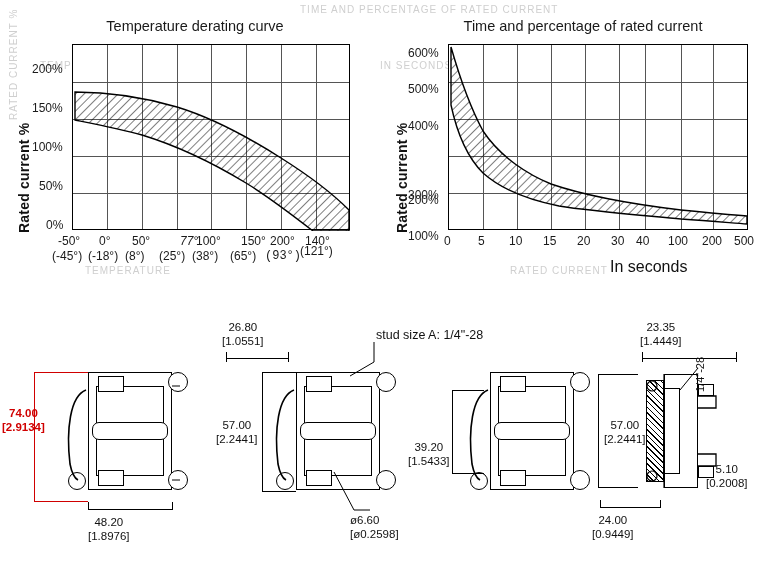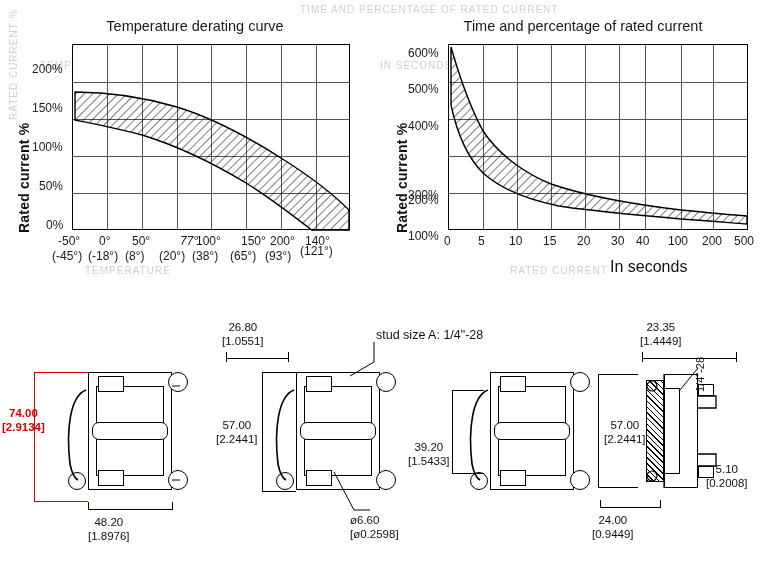--- a/index.html
+++ b/index.html
@@ -163,30 +163,30 @@
       <div class="tick" style="position:absolute;left:58px;top:0;">-50°</div>
       <div class="tick" style="position:absolute;left:52px;top:15px;">(-45°)</div>
 
       <div class="tick" style="position:absolute;left:99px;top:0;">0°</div>
       <div class="tick" style="position:absolute;left:88px;top:15px;">(-18°)</div>
 
       <div class="tick" style="position:absolute;left:132px;top:0;">50°</div>
       <div class="tick" style="position:absolute;left:125px;top:15px;">(8°)</div>
 
       <div class="tick" style="position:absolute;left:180px;top:0;font-style:italic;">77°</div>
-      <div class="tick" style="position:absolute;left:159px;top:15px;">(20°)</div>
+      <div class="tick" style="position:absolute;left:159px;top:15px;">(25°)</div>
 
       <div class="tick" style="position:absolute;left:196px;top:0;">100°</div>
       <div class="tick" style="position:absolute;left:192px;top:15px;">(38°)</div>
 
       <div class="tick" style="position:absolute;left:241px;top:0;">150°</div>
       <div class="tick" style="position:absolute;left:230px;top:15px;">(65°)</div>
 
       <div class="tick" style="position:absolute;left:270px;top:0;">200°</div>
-      <div class="tick" style="position:absolute;left:265px;top:15px;">(93°)</div>
+      <div class="tick" style="position:absolute;left:265px;top:15px;font-family:Liberation Mono, monospace;">(93°)</div>
 
       <div class="tick" style="position:absolute;left:305px;top:0;">140°</div>
       <div class="tick" style="position:absolute;left:300px;top:10px;">(121°)</div>
     </div>
 
   </div>
 
   <div class="chart" style="left:378px;top:18px;width:384px;height:290px;">
 
     <div class="ttl" style="position:absolute;left:30px;top:0px;width:350px;">Time and percentage of rated current</div>

